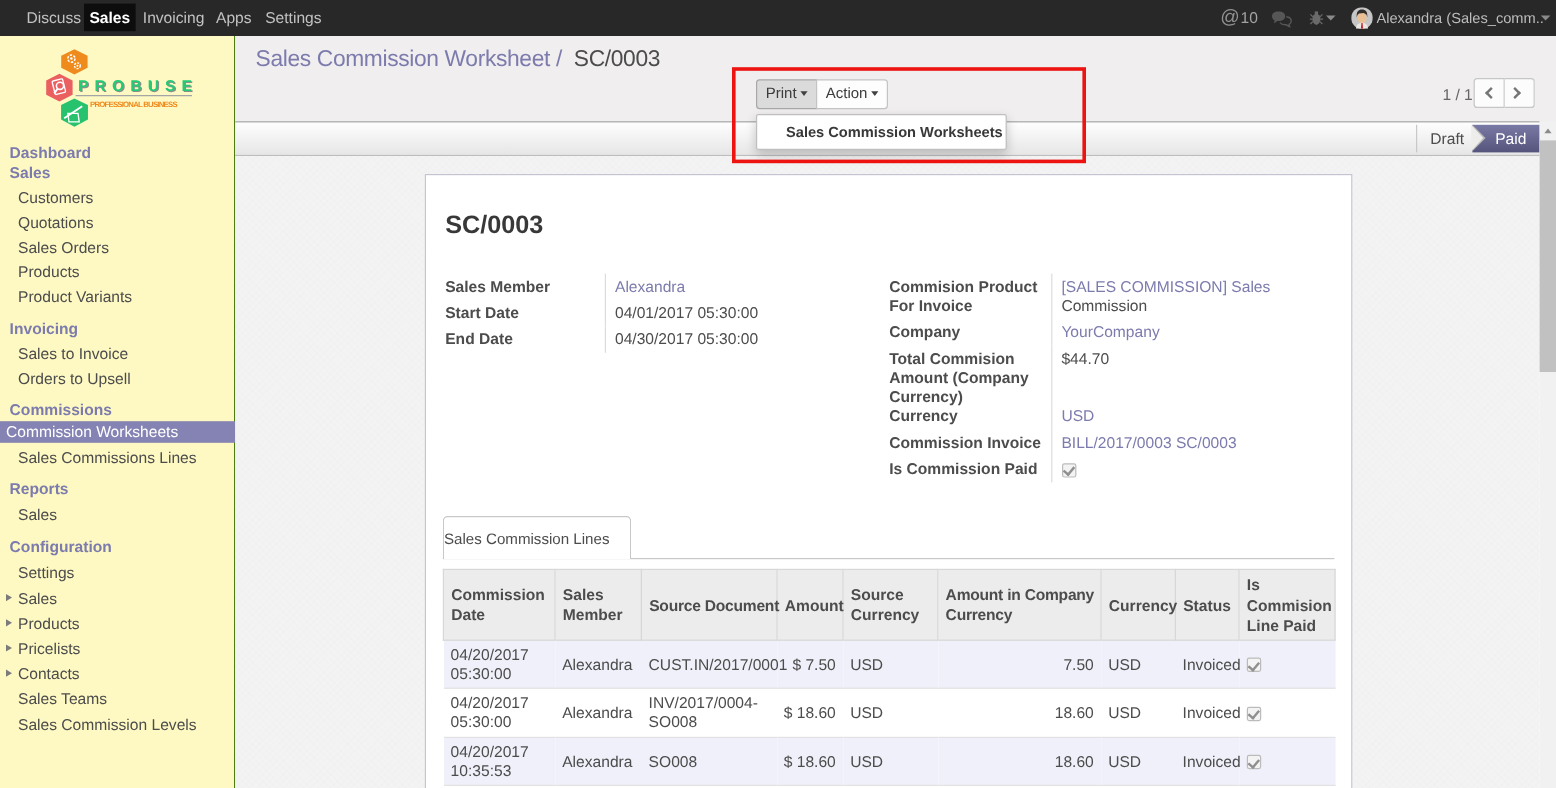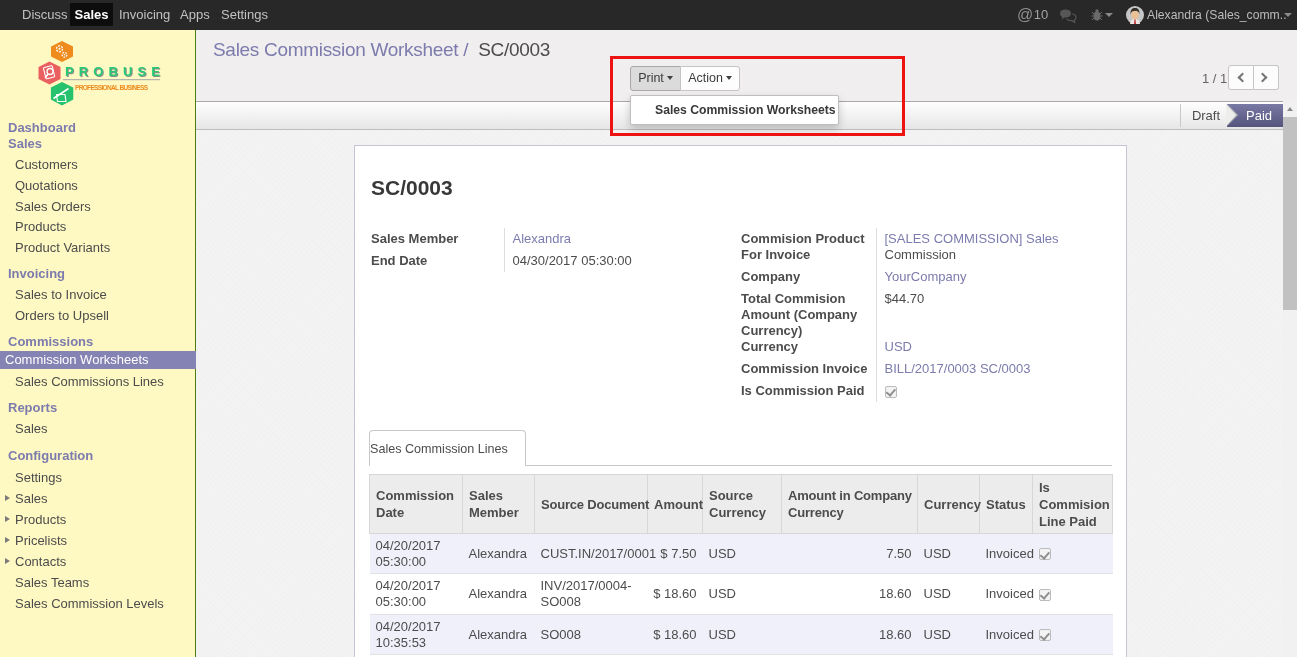--- a/index.html
+++ b/index.html
@@ -170,20 +170,24 @@
 <div id="content">
   <div id="sheet">
     <div id="sheet-title">SC/0003</div>
     <table class="fgroup" style="left:16px;top:82px;width:300px">
       <tbody>
           <tr>
             <td class="lbl" style="width:133px">Sales Member</td>
             <td class="val"><a class="lnk" href="#">Alexandra</a></td>
           </tr>
       <tr>
+            <td class="lbl">Start Date</td>
+            <td class="val">04/01/2017 05:30:00</td>
+          </tr>
+      <tr>
             <td class="lbl">End Date</td>
             <td class="val">04/30/2017 05:30:00</td>
           </tr>
     </tbody>
       </table>
     <table class="fgroup" style="left:386px;top:82px;width:356px">
       <tbody>
           <tr>
             <td class="lbl" style="width:135px">Commision Product For Invoice</td>
             <td class="val"><a class="lnk" href="#">[SALES COMMISSION] Sales</a><br>Commission</td>

